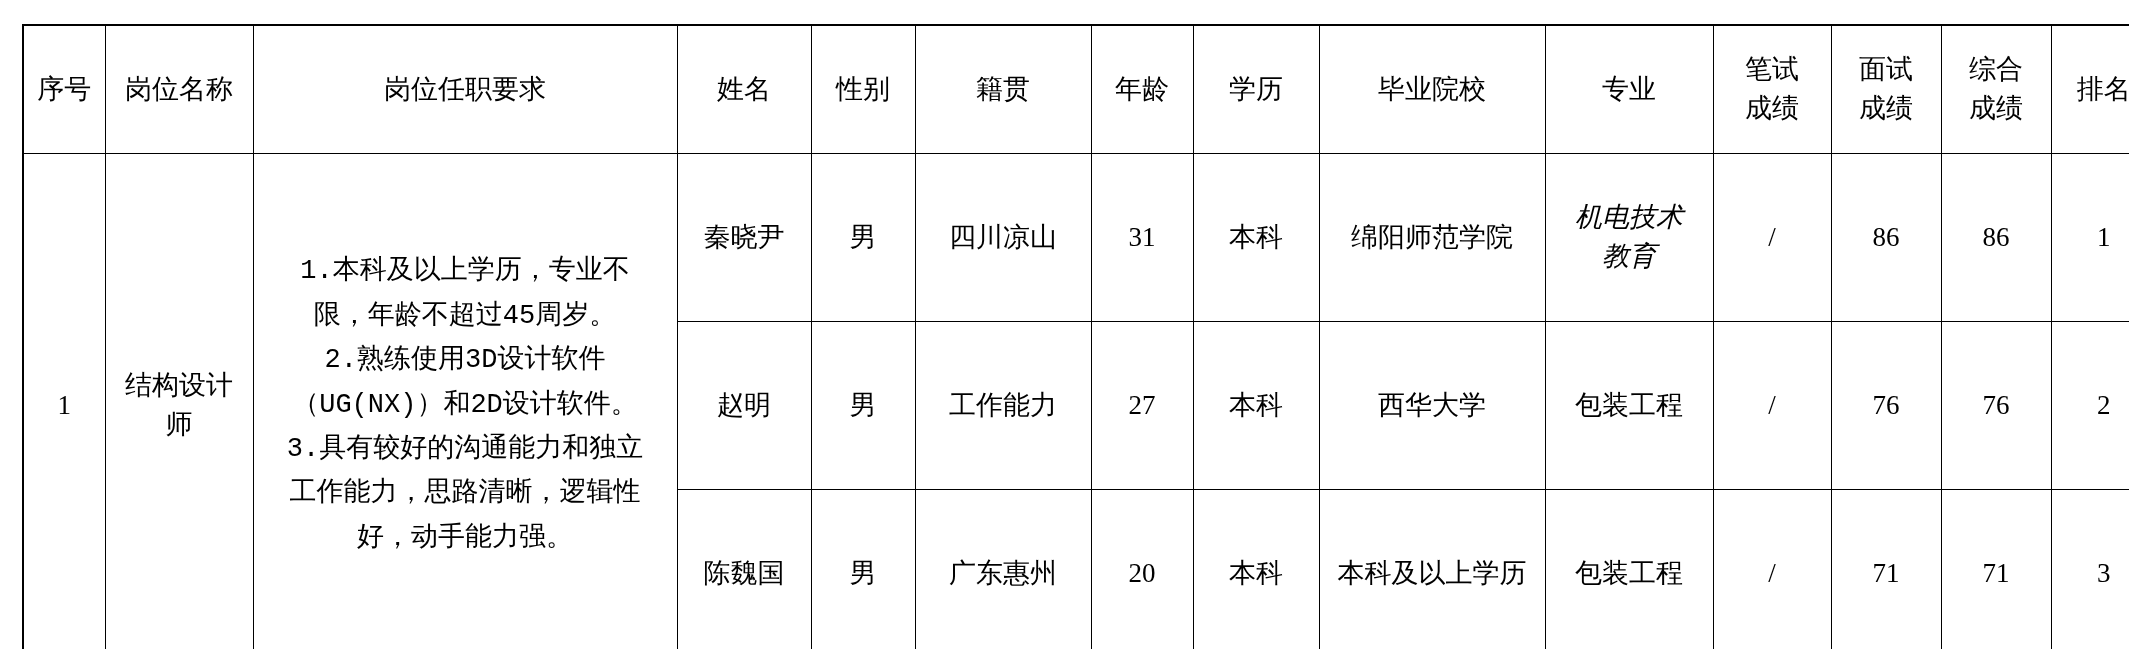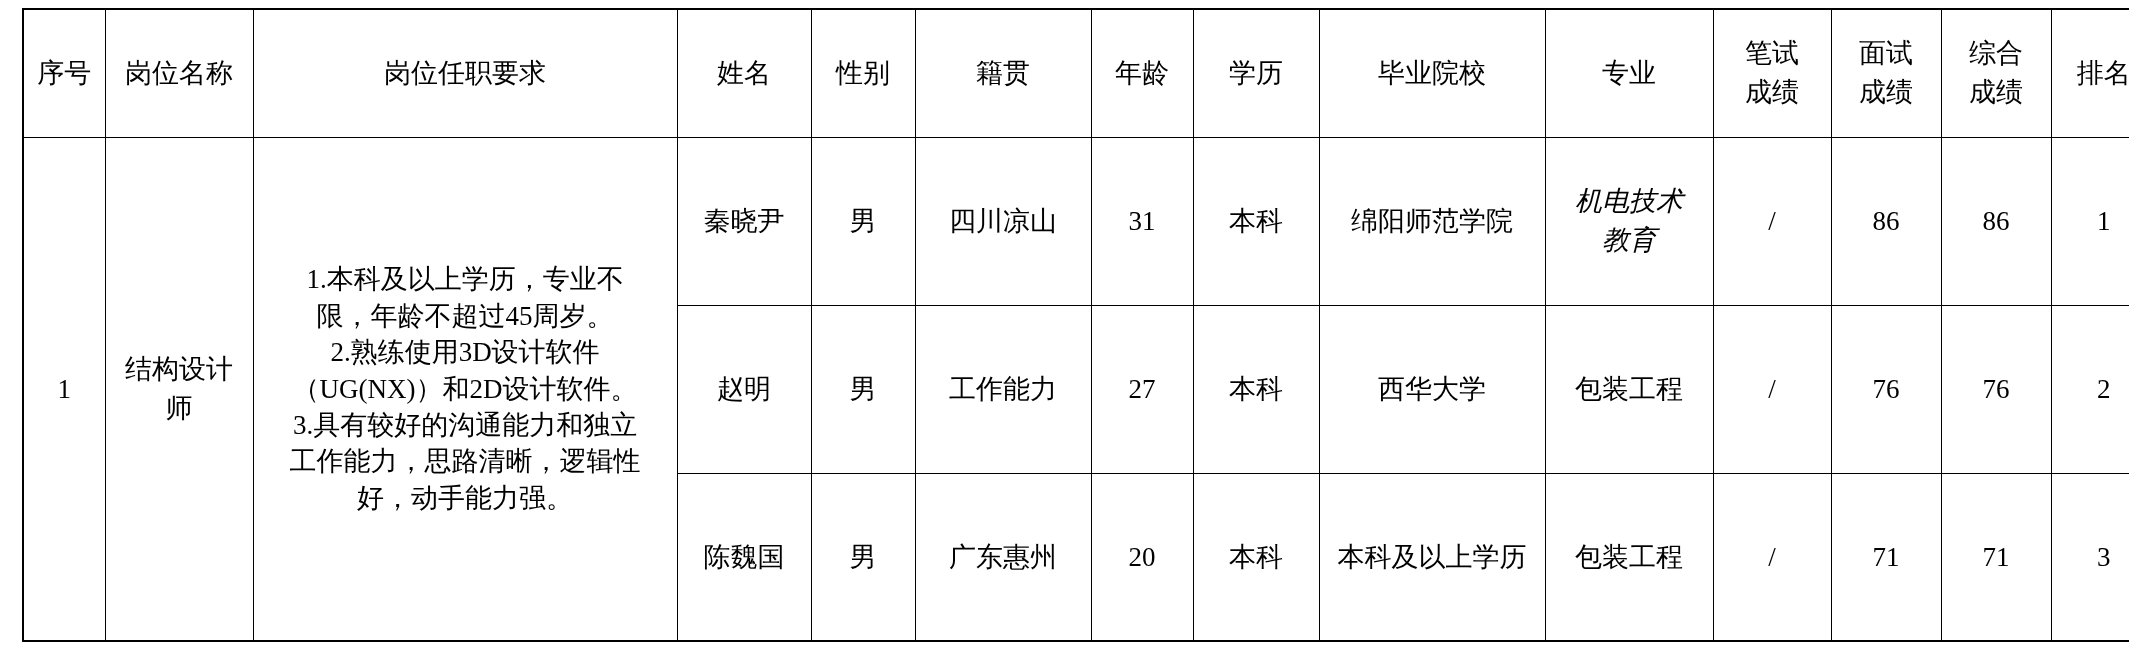--- a/index.html
+++ b/index.html
@@ -12,21 +12,21 @@
     color: #000000;
     width: 2129px;
     height: 649px;
     overflow: hidden;
   }
   .sheet {
     position: relative;
     width: 2129px;
     height: 649px;
     box-sizing: border-box;
-    padding: 8px 0 0 22px;
+    padding: 24px 0 0 22px;
   }
   table.result-table {
     border-collapse: collapse;
     table-layout: fixed;
     width: 2084px;
     border: 2px solid #000;
   }
   table.result-table td,
   table.result-table th {
     border: 1.5px solid #000;
@@ -47,22 +47,23 @@
     line-height: 1.45;
   }
   td.req-cell {
     text-align: left;
     vertical-align: top;
     padding: 16px 14px 10px 16px;
     font-size: 27px;
     line-height: 2.05;
   }
   td.req-cell p {
-    margin: 0;
+    margin: 8px;
     text-indent: 0;
+    font-family: Liberation Mono, monospace;
   }
   .col-seq      { width: 82px; }
   .col-post     { width: 148px; }
   .col-req      { width: 424px; }
   .col-name     { width: 134px; }
   .col-gender   { width: 104px; }
   .col-origin   { width: 176px; }
   .col-age      { width: 102px; }
   .col-edu      { width: 126px; }
   .col-school   { width: 226px; }

